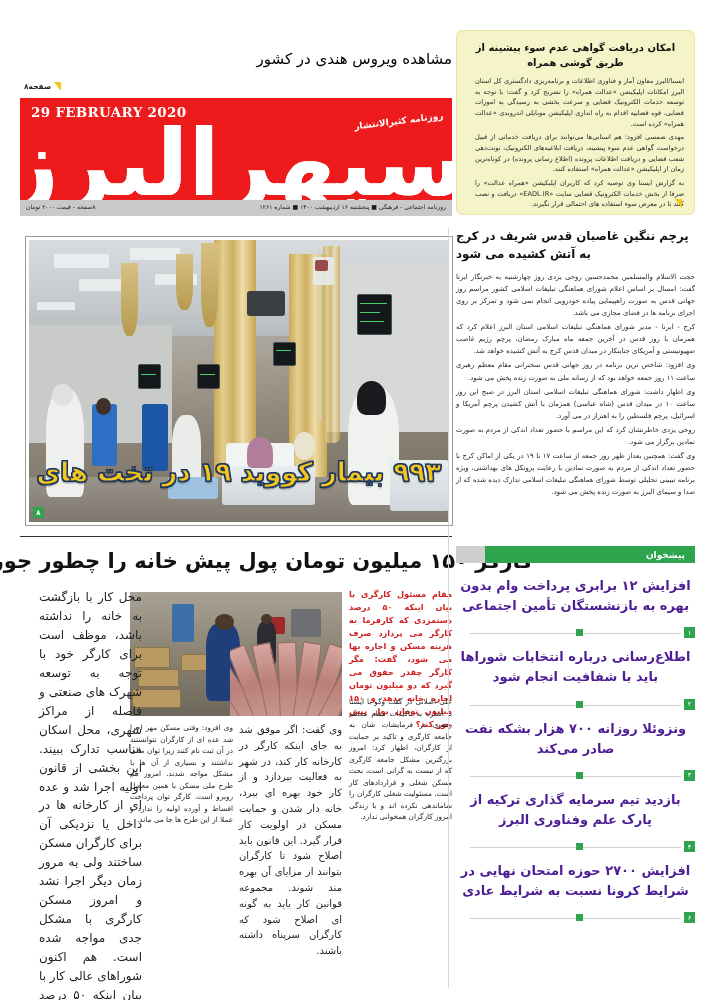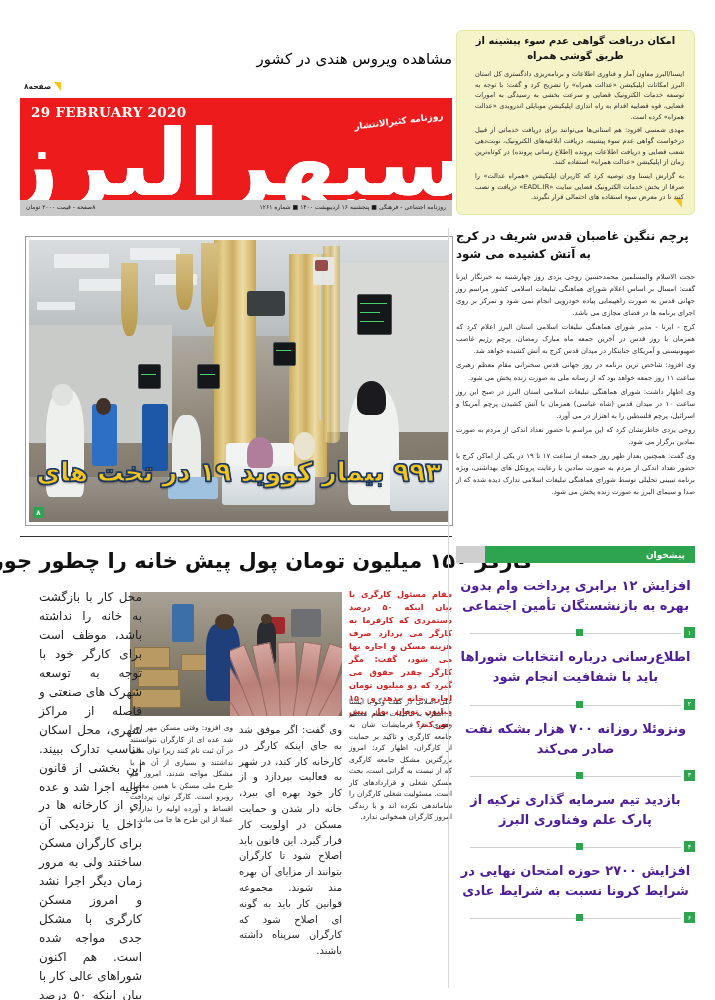--- a/index.html
+++ b/index.html
@@ -157,21 +157,21 @@
   .bp-head{position:absolute;background:#4a3828;border-radius:50%;}
   .bp-money{position:absolute;right:0;bottom:0;width:112px;height:86px;overflow:hidden;}
   .bp-bill{position:absolute;width:17px;height:78px;
     background:linear-gradient(180deg,#d7a7a0,#b97f78 50%,#c99a92);
     border:1px solid #9c6a62;transform-origin:bottom center;border-radius:1px;}
 
   
   .note-box{
     position:absolute;right:20px;top:30px;width:239px;height:185px;
     background:#f4f4c8;border:1px solid #e6e6a6;border-radius:6px;
-    box-sizing:border-box;padding:2px 10px 8px 10px;direction:rtl;
+    box-sizing:border-box;padding:9px 10px 8px 10px;direction:rtl;
   }
   .note-title{
     font-size:10px;font-weight:bold;color:#111;text-align:center;
     line-height:1.5;margin-bottom:6px;
   }
   .note-body{font-size:6.6px;line-height:1.62;color:#2a2a2a;text-align:justify;}
   .note-body p{margin:0 0 3px 8px;}
   .note-tri{
     position:absolute;right:12px;bottom:6px;width:0;height:0;
     border-top:9px solid #f5c518;border-left:7px solid transparent;

